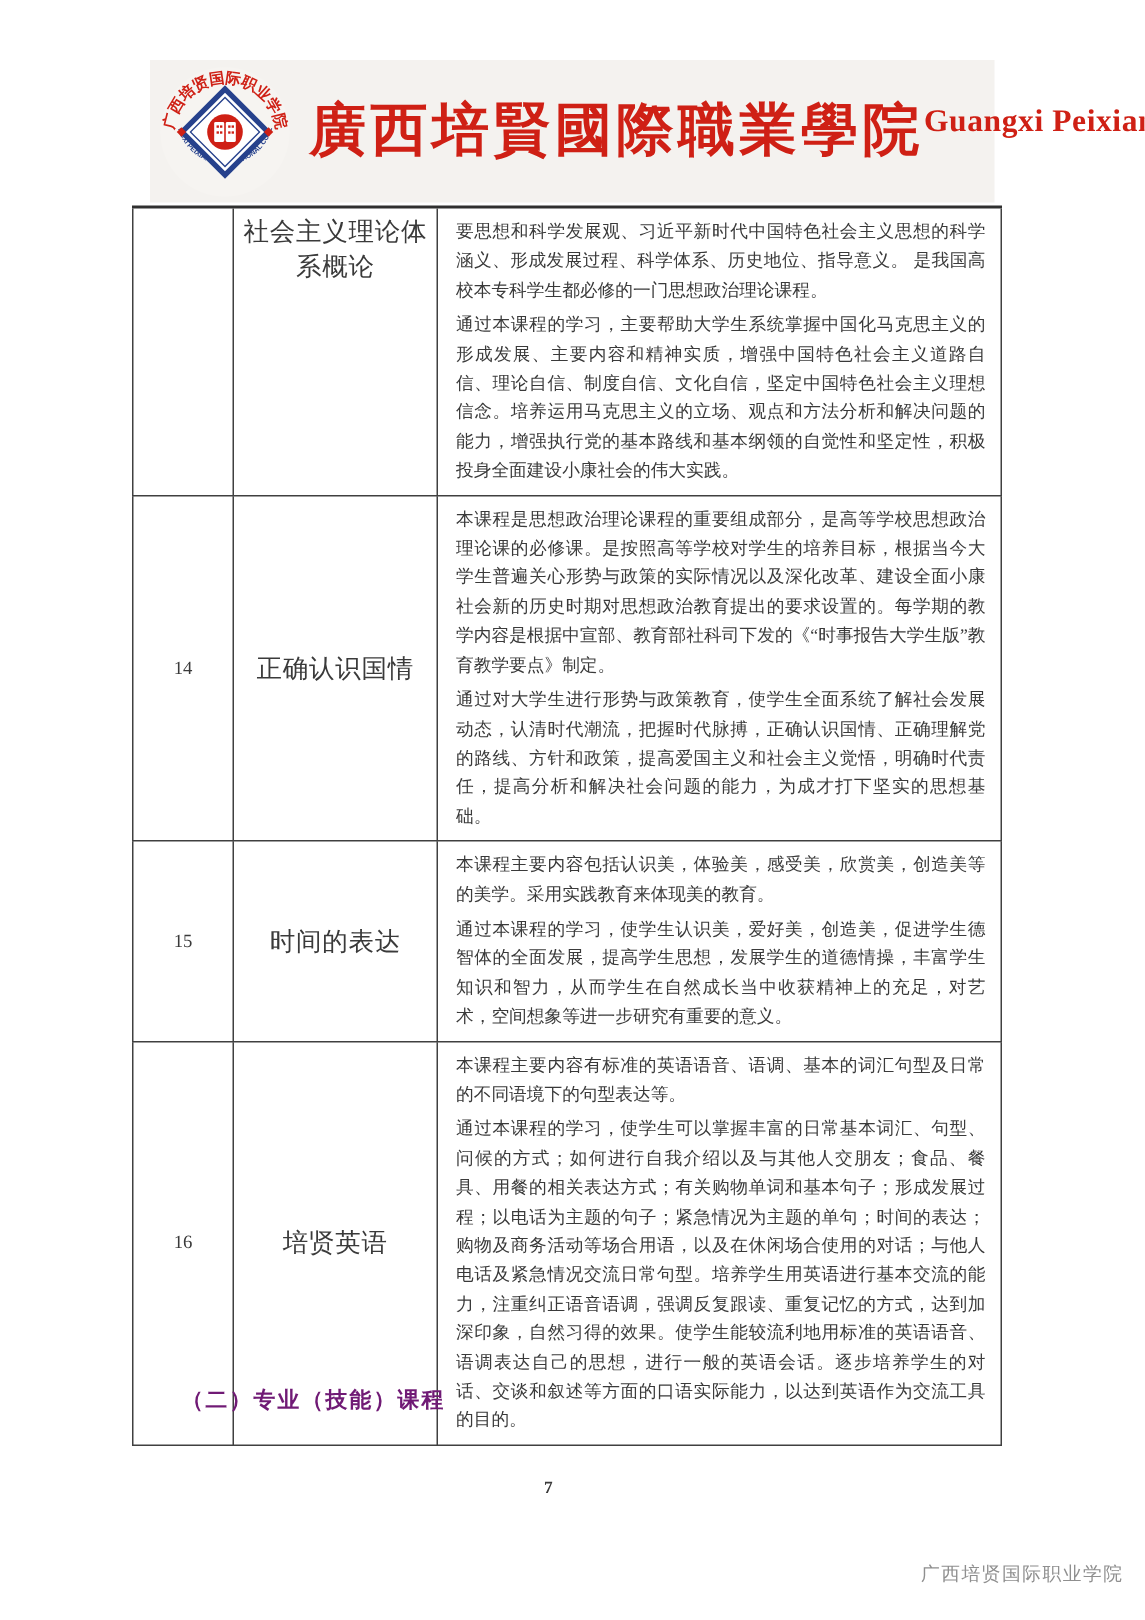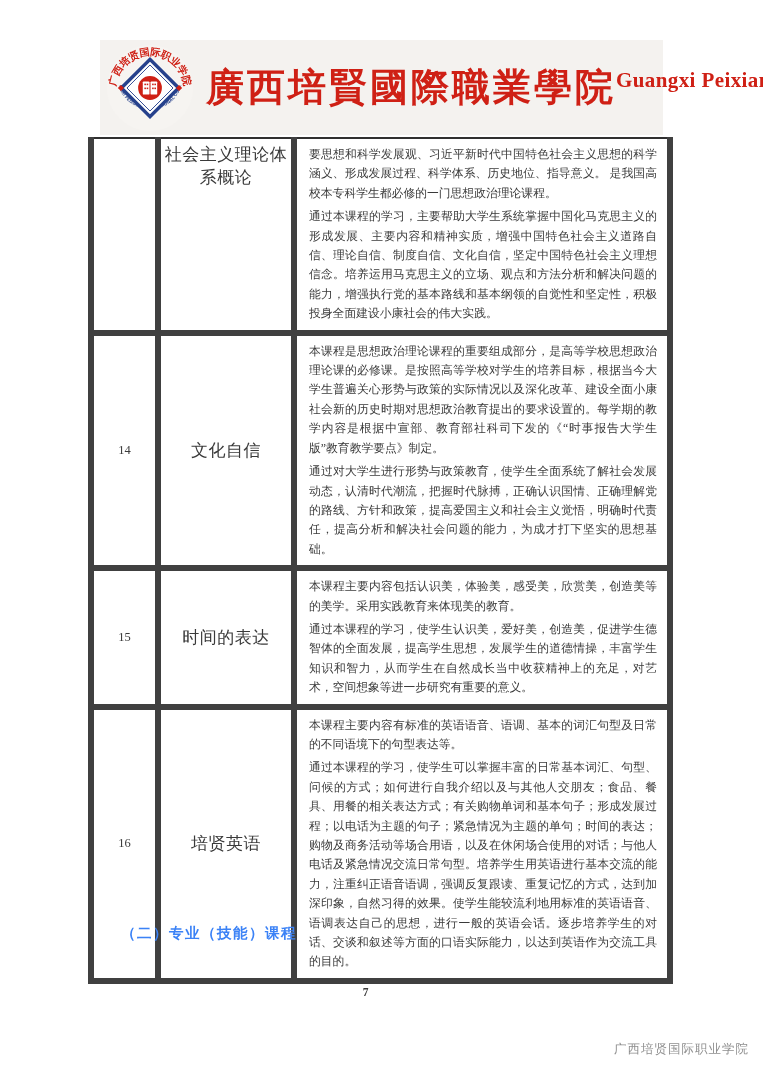--- a/index.html
+++ b/index.html
@@ -27,21 +27,21 @@
     font-size:21px; font-weight:bold; color:#cf2015;
     letter-spacing:0.4px; white-space:nowrap; margin-top:1px;
   }
 
   
   .course-table {
     position:absolute; left:88px; top:137px; width:579px;
     border-collapse:collapse; table-layout:fixed;
   }
   .course-table td {
-    border:6px solid #404040; overflow:hidden;
+    border:1px solid #404040; overflow:hidden;
   }
   .course-table tr.r0 td { border-top:2px solid #303030; }
   td.num {
     text-align:center; vertical-align:middle;
     font-size:12.5px; color:#3a3a3a;
   }
   td.cname {
     text-align:center; vertical-align:middle;
     font-size:17px; color:#3a3a3a; letter-spacing:0.5px;
   }
@@ -52,21 +52,21 @@
     text-align:justify; word-break:break-all; color:#3a3a3a;
   }
   tr.r0 { height:176px; }
   tr.r1 { height:177px; }
   tr.r2 { height:128px; }
   tr.r3 { height:256px; }
 
   
   .subheading {
     position:absolute; left:121px; top:924px;
-    font-size:14.5px; font-weight:bold; color:#3b82f6; letter-spacing:1.5px;
+    font-size:14.5px; font-weight:bold; color:#701a75; letter-spacing:1.5px;
   }
   .page-number {
     position:absolute; left:88px; top:986px; width:555px;
     text-align:center; font-size:11.5px; font-weight:bold; color:#3a3a3a;
   }
   .watermark {
     position:absolute; right:14px; top:1041px;
     font-size:12.5px; color:#8f8f8f; letter-spacing:1px;
     font-family:"Liberation Sans","DejaVu Sans",sans-serif;
   }
@@ -123,21 +123,21 @@
       <tr class="r0">
         <td class="num"></td>
         <td class="cname">社会主义理论体系概论</td>
         <td class="desc">
           <p>要思想和科学发展观、习近平新时代中国特色社会主义思想的科学涵义、形成发展过程、科学体系、历史地位、指导意义。 是我国高校本专科学生都必修的一门思想政治理论课程。</p>
           <p>通过本课程的学习，主要帮助大学生系统掌握中国化马克思主义的形成发展、主要内容和精神实质，增强中国特色社会主义道路自信、理论自信、制度自信、文化自信，坚定中国特色社会主义理想信念。培养运用马克思主义的立场、观点和方法分析和解决问题的能力，增强执行党的基本路线和基本纲领的自觉性和坚定性，积极投身全面建设小康社会的伟大实践。</p>
         </td>
       </tr>
       <tr class="r1">
         <td class="num">14</td>
-        <td class="cname">文化自信</td>
+        <td class="cname">正确认识国情</td>
         <td class="desc">
           <p>本课程是思想政治理论课程的重要组成部分，是高等学校思想政治理论课的必修课。是按照高等学校对学生的培养目标，根据当今大学生普遍关心形势与政策的实际情况以及深化改革、建设全面小康社会新的历史时期对思想政治教育提出的要求设置的。每学期的教学内容是根据中宣部、教育部社科司下发的《“时事报告大学生版”教育教学要点》制定。</p>
           <p>通过对大学生进行形势与政策教育，使学生全面系统了解社会发展动态，认清时代潮流，把握时代脉搏，正确认识国情、正确理解党的路线、方针和政策，提高爱国主义和社会主义觉悟，明确时代责任，提高分析和解决社会问题的能力，为成才打下坚实的思想基础。</p>
         </td>
       </tr>
       <tr class="r2">
         <td class="num">15</td>
         <td class="cname">时间的表达</td>
         <td class="desc">
           <p>本课程主要内容包括认识美，体验美，感受美，欣赏美，创造美等的美学。采用实践教育来体现美的教育。</p>

